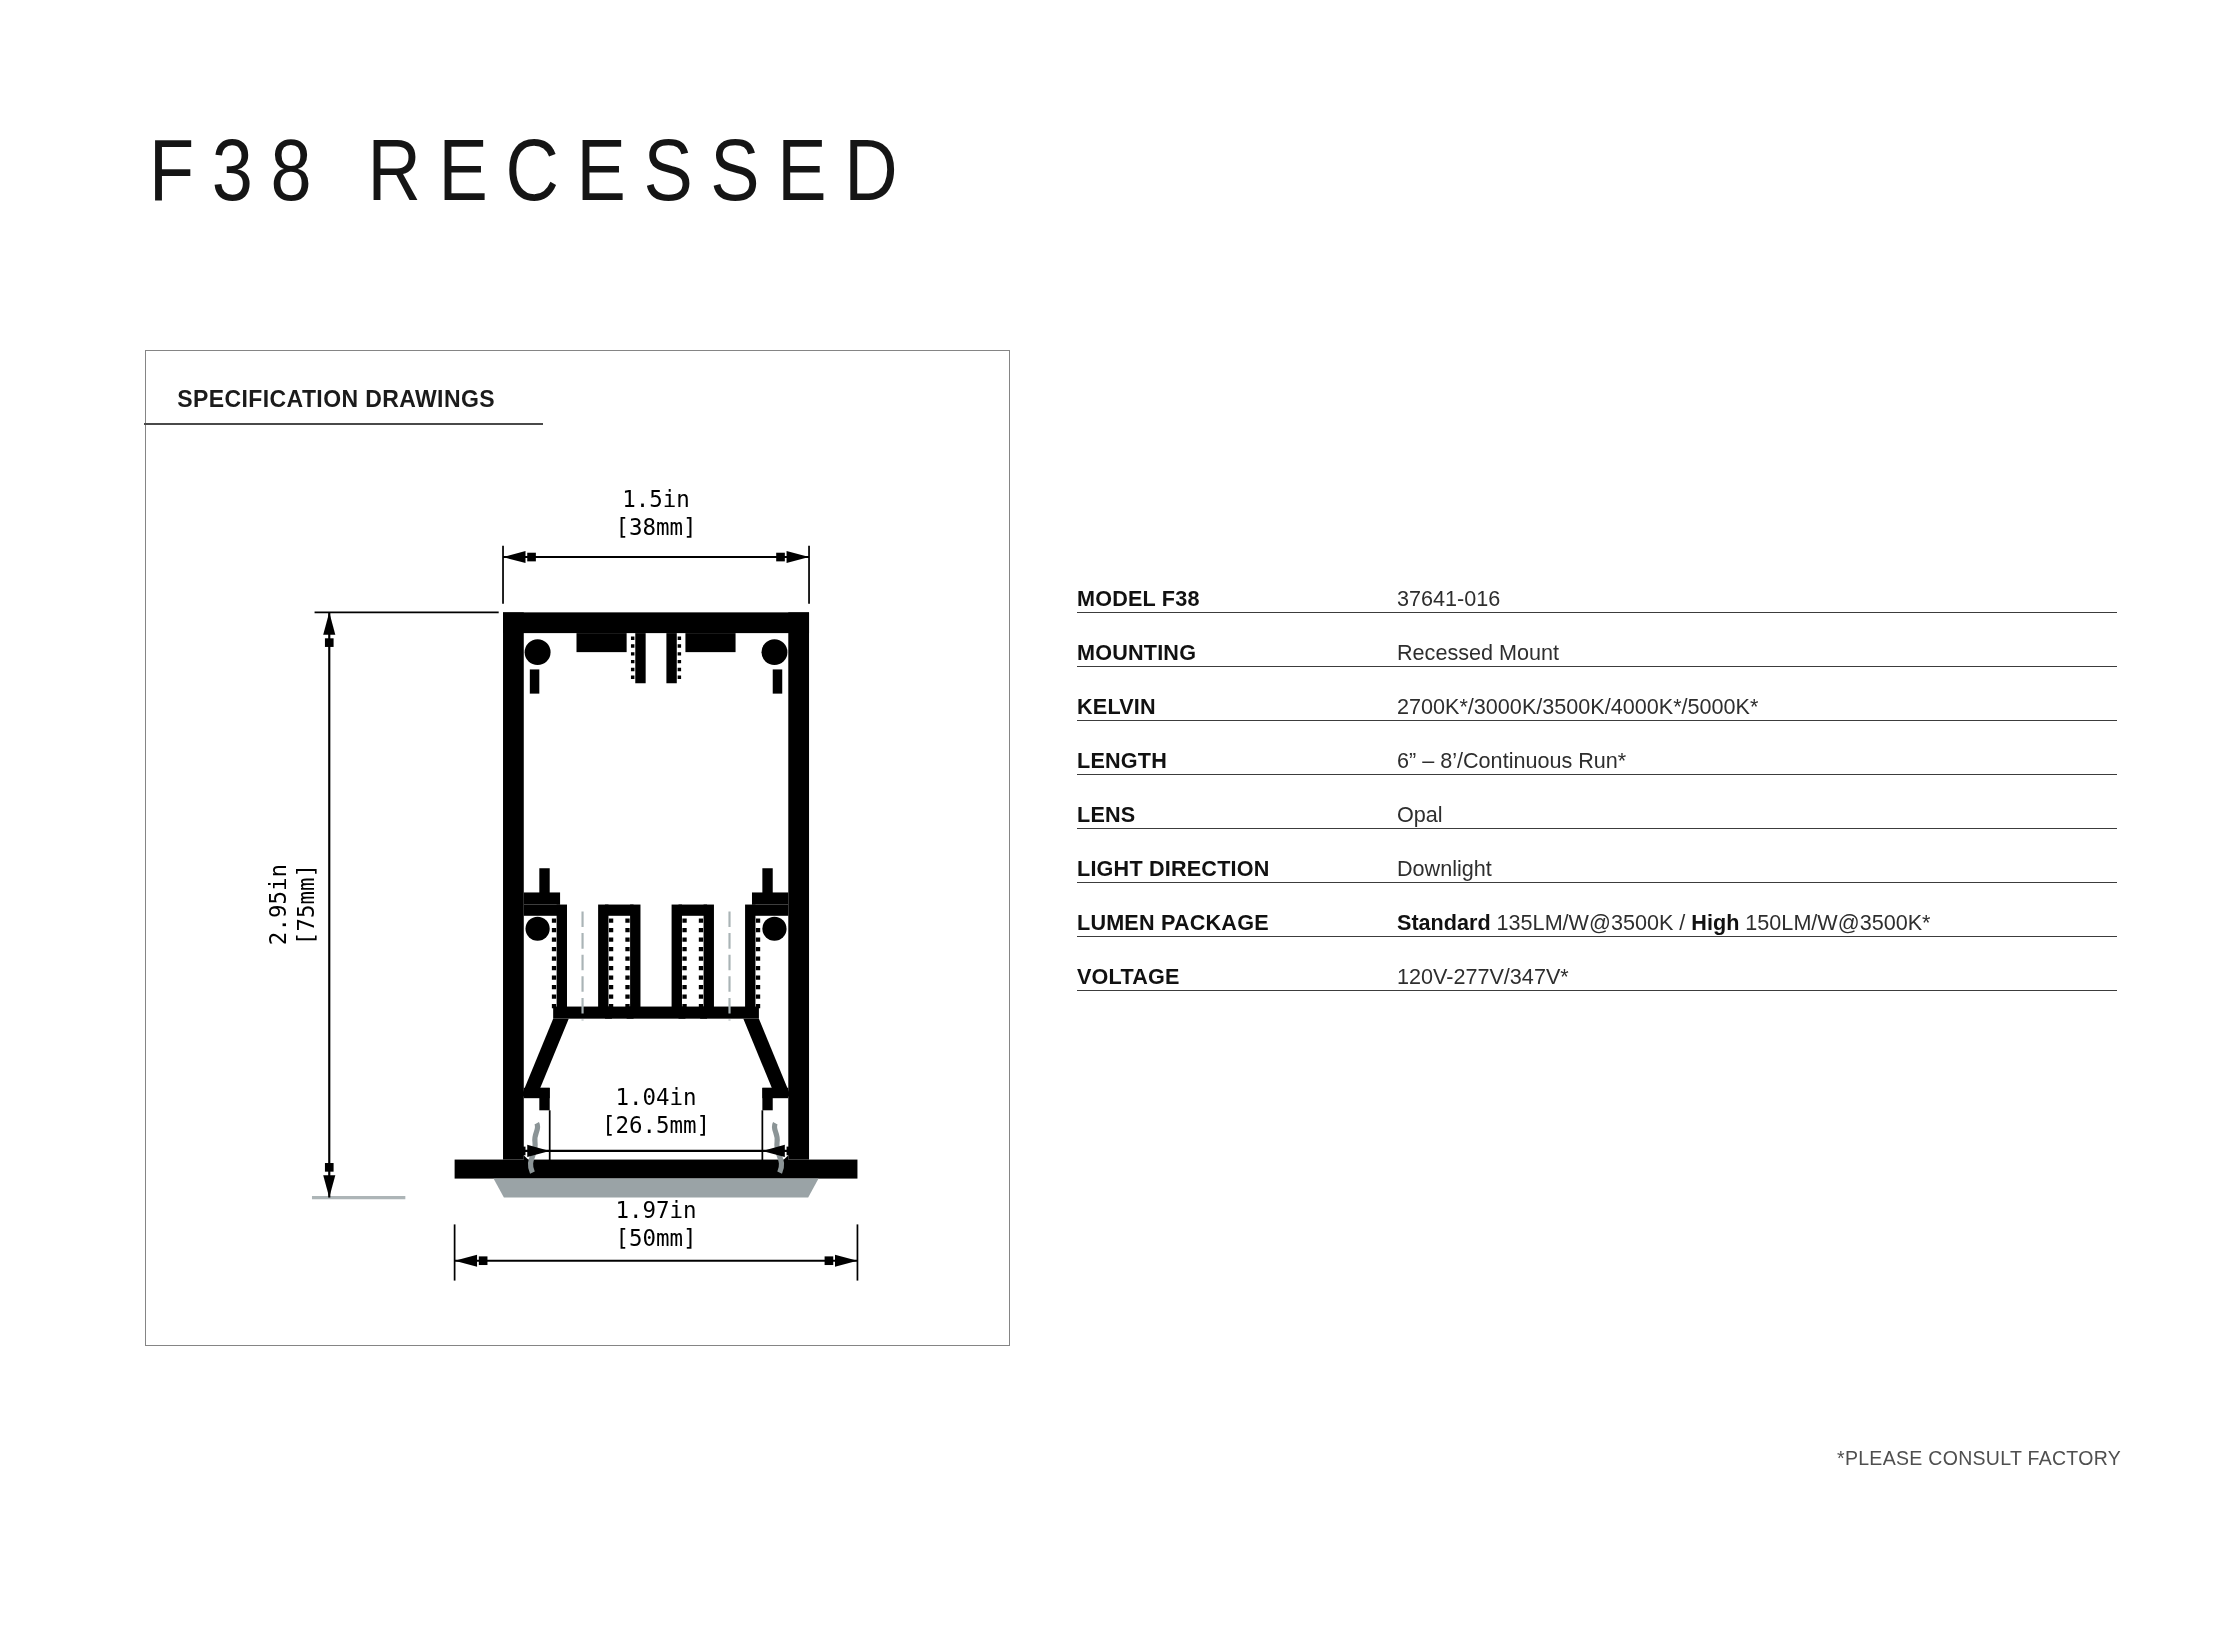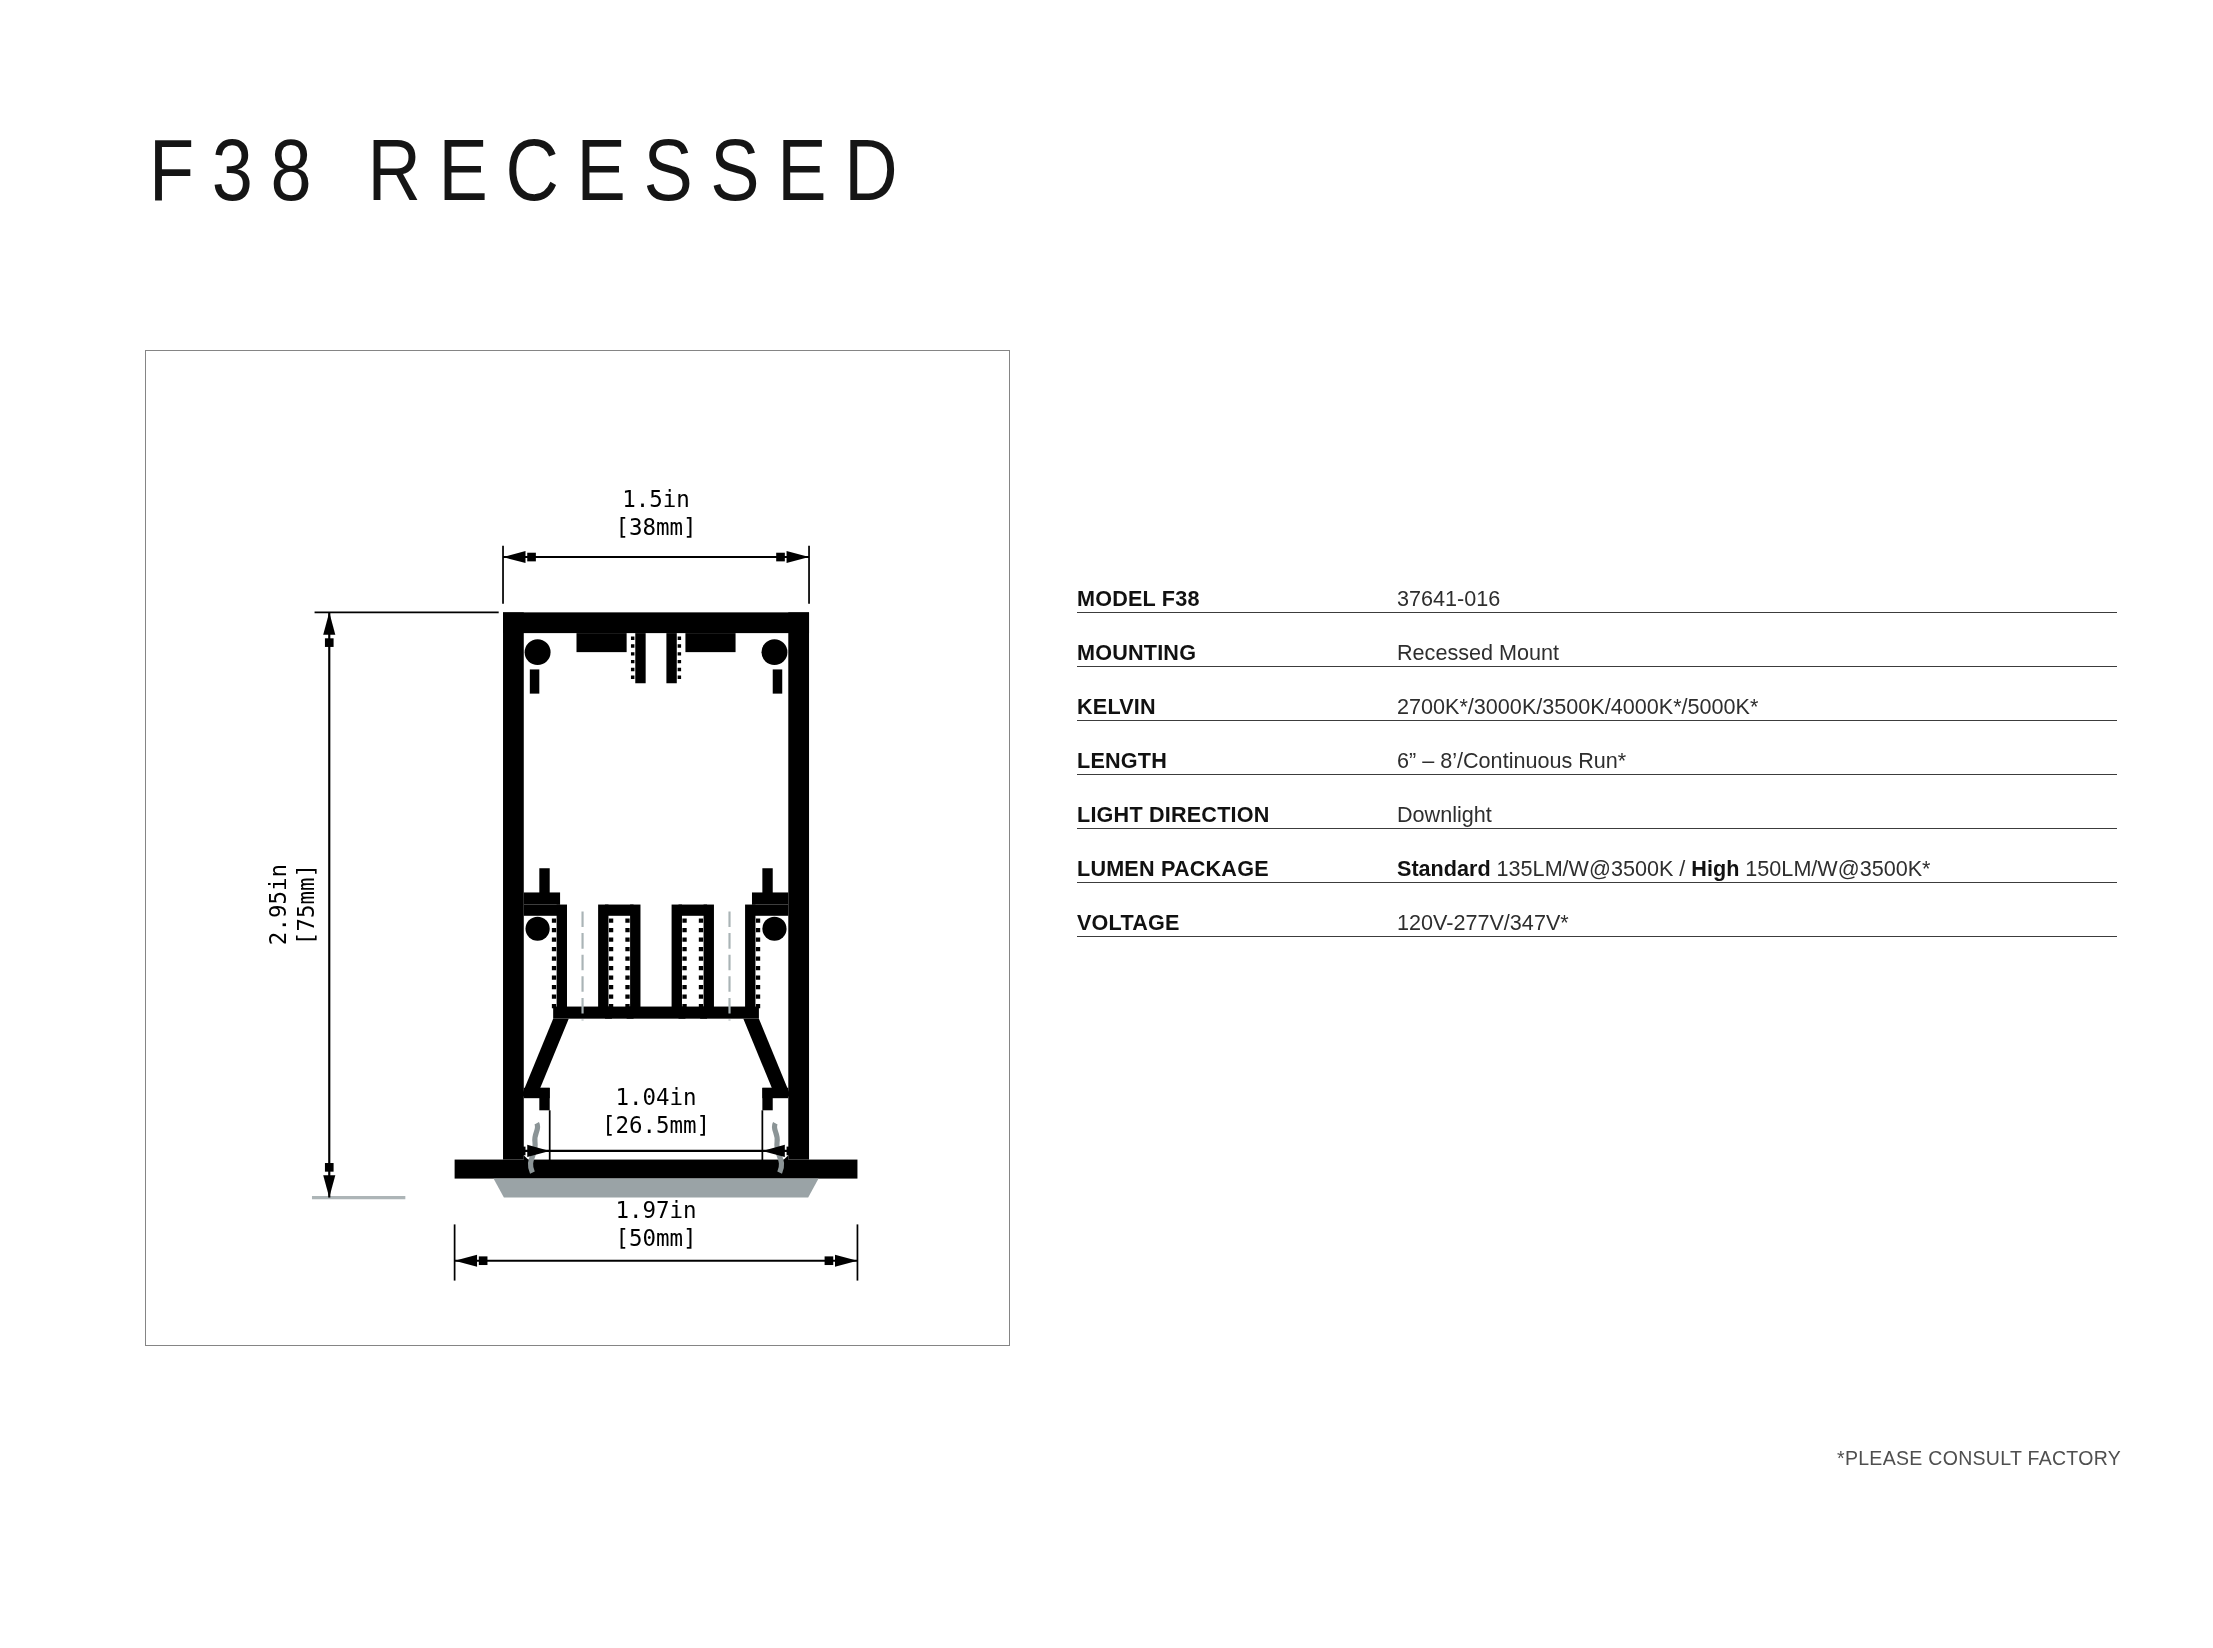--- a/index.html
+++ b/index.html
@@ -173,40 +173,45 @@
     <text class="cad-text" text-anchor="middle" transform="translate(162 640) rotate(-90)">2.95in</text>
     <text class="cad-text" text-anchor="middle" transform="translate(194 640) rotate(-90)">[75mm]</text>
 
     <text class="cad-text" x="590" y="872" text-anchor="middle">1.04in</text>
     <text class="cad-text" x="590" y="904" text-anchor="middle">[26.5mm]</text>
 
     <text class="cad-text" x="590" y="1003" text-anchor="middle">1.97in</text>
     <text class="cad-text" x="590" y="1035" text-anchor="middle">[50mm]</text>
   </svg>
 
+  <div class="panel-heading">SPECIFICATION DRAWINGS</div>
 </div>
 
 <div class="spec-table">
   <div class="spec-row">
     <span class="row-label">MODEL F38</span>
     <span class="row-value">37641-016</span>
   </div>
   <div class="spec-row">
     <span class="row-label">MOUNTING</span>
     <span class="row-value">Recessed Mount</span>
   </div>
   <div class="spec-row">
     <span class="row-label">KELVIN</span>
     <span class="row-value">2700K*/3000K/3500K/4000K*/5000K*</span>
   </div>
   <div class="spec-row">
     <span class="row-label">LENGTH</span>
     <span class="row-value">6” – 8’/Continuous Run*</span>
   </div>
   <div class="spec-row">
+    <span class="row-label">LENS</span>
+    <span class="row-value">Opal</span>
+  </div>
+  <div class="spec-row">
     <span class="row-label">LIGHT DIRECTION</span>
     <span class="row-value">Downlight</span>
   </div>
   <div class="spec-row">
     <span class="row-label">LUMEN PACKAGE</span>
     <span class="row-value"><b>Standard</b><span> 135LM/W@3500K / </span><b>High</b><span> 150LM/W@3500K*</span></span>
   </div>
   <div class="spec-row">
     <span class="row-label">VOLTAGE</span>
     <span class="row-value">120V-277V/347V*</span>

